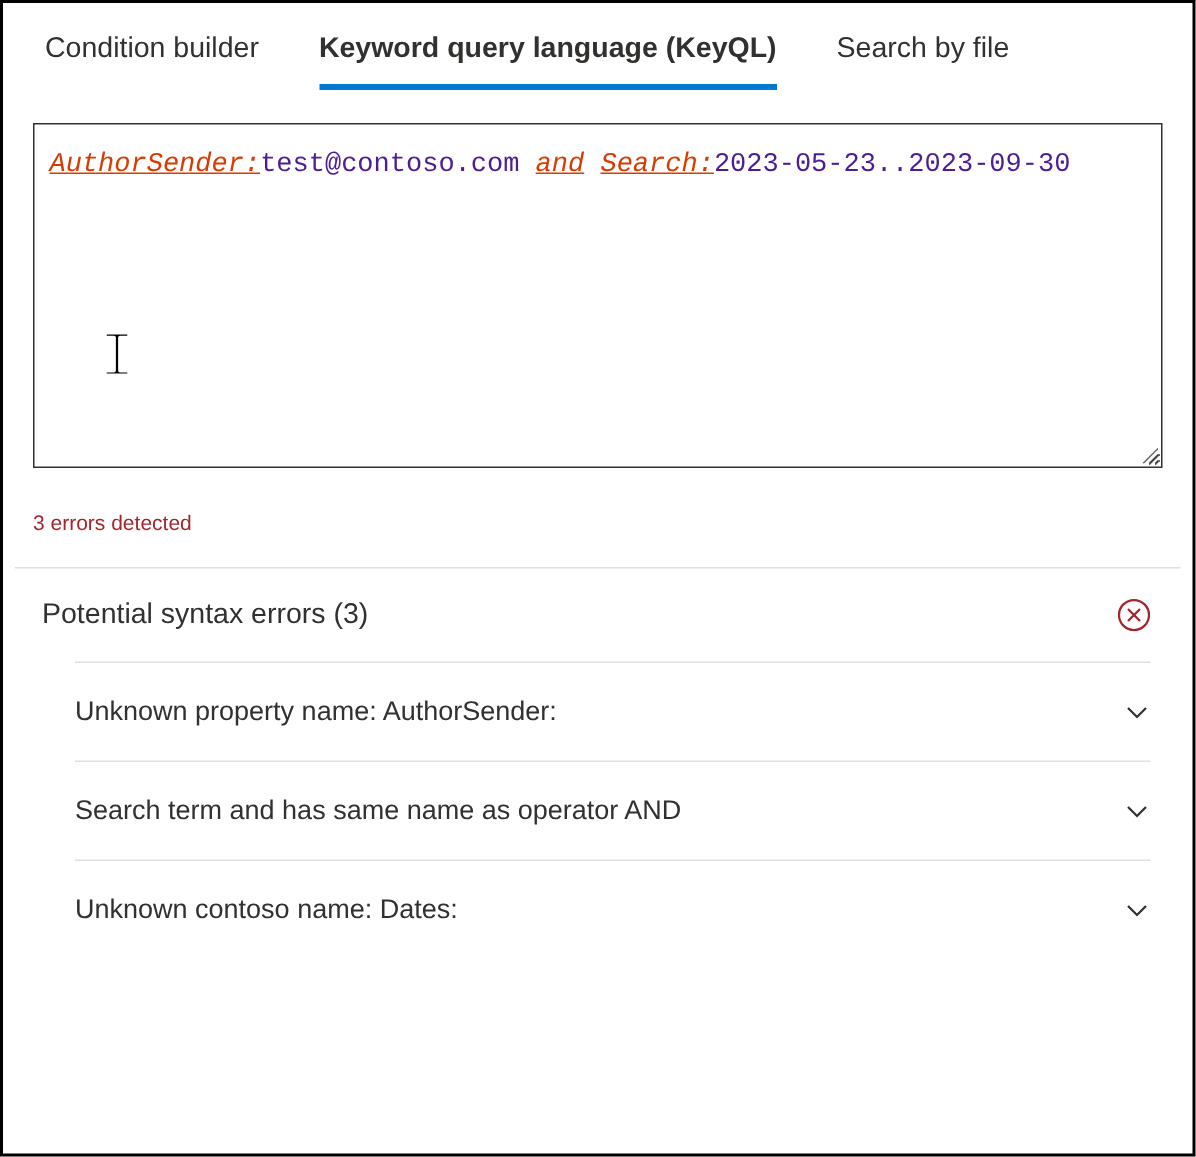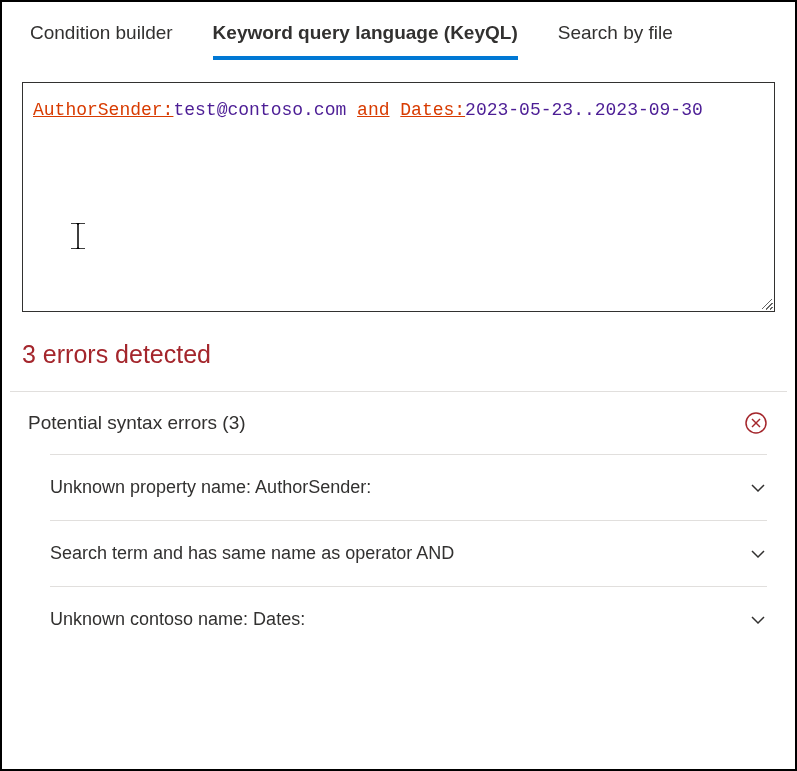--- a/index.html
+++ b/index.html
@@ -43,20 +43,21 @@
       resize: both;
       overflow: auto;
     }
     .query-segment {
       white-space: pre;
     }
     .syntax-error {
       color: #d83b01;
       text-decoration: underline;
       text-decoration-style: solid;
+      font-style: italic;
     }
     .syntax-normal {
       color: #4c1d95;
     }
     .cursor-caret {
       position: absolute;
       left: 48px;
       top: 140px;
       font-size: 24px;
       color: #000;
@@ -68,21 +69,21 @@
       bottom: 2px;
       width: 12px;
       height: 12px;
     }
     .resize-handle svg {
       display: block;
     }
     .error-summary {
       margin: 28px 20px 0 20px;
       color: #a4262c;
-      font-size: 25px;
+      font-size: 14px;
       padding-bottom: 22px;
     }
     .divider {
       border-top: 1px solid #e1dfdd;
       margin: 0 8px;
     }
     .section-header {
       display: flex;
       justify-content: space-between;
       align-items: center;
@@ -130,21 +131,21 @@
 </head>
 <body>
 
 <div class="tabs">
   <div class="tab">Condition builder</div>
   <div class="tab active">Keyword query language (KeyQL)</div>
   <div class="tab">Search by file</div>
 </div>
 
 <div class="query-box">
-  <span class="query-segment syntax-error">AuthorSender:</span><span class="query-segment syntax-normal">test@contoso.com </span><span class="query-segment syntax-error">and</span><span class="query-segment syntax-normal"> </span><span class="query-segment syntax-error">Dates:</span><span class="query-segment syntax-normal">2023-05-23..2023-09-30</span>
+  <span class="query-segment syntax-error">AuthorSender:</span><span class="query-segment syntax-normal">test@contoso.com </span><span class="query-segment syntax-error">and</span><span class="query-segment syntax-normal"> </span><span class="query-segment syntax-error">Search:</span><span class="query-segment syntax-normal">2023-05-23..2023-09-30</span>
   <div class="cursor-caret">
     <svg width="14" height="26" viewBox="0 0 14 26">
       <path d="M0 0 L5 0 Q7 0 7 2 Q7 0 9 0 L14 0 M7 2 L7 24 M0 26 L5 26 Q7 26 7 24 Q7 26 9 26 L14 26" stroke="#000" stroke-width="1.5" fill="none"></path>
     </svg>
   </div>
   <div class="resize-handle">
     <svg width="12" height="12" viewBox="0 0 12 12">
       <line x1="2" y1="12" x2="12" y2="2" stroke="#666" stroke-width="1"></line>
       <line x1="6" y1="12" x2="12" y2="6" stroke="#666" stroke-width="1"></line>
       <line x1="10" y1="12" x2="12" y2="10" stroke="#666" stroke-width="1"></line>

